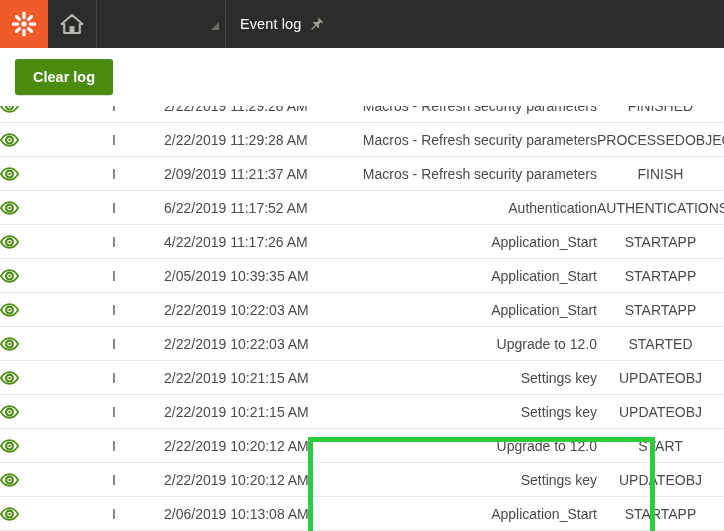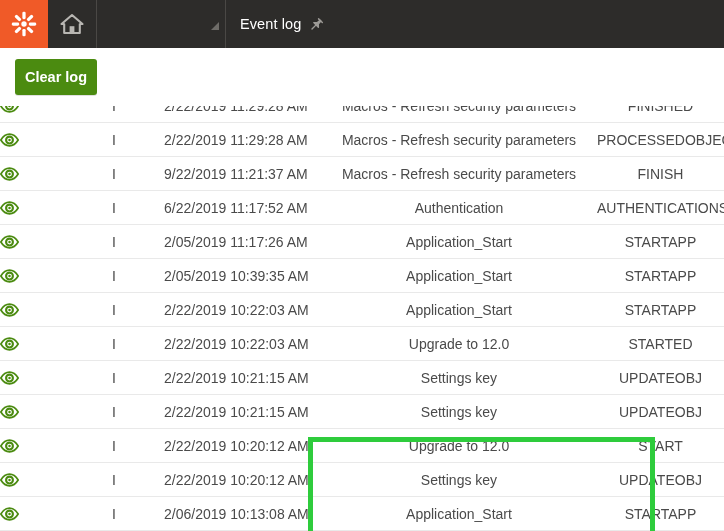--- a/index.html
+++ b/index.html
@@ -81,21 +81,21 @@
     width: 724px;
     height: 58px;
     background: #ffffff;
     border-bottom: 1px solid #e4e4e4;
   }
   .clear-btn {
     position: absolute;
     left: 15px;
     top: 11px;
     height: 36px;
-    padding: 0 10px;
+    padding: 0 18px;
     background: #4b8b10;
     color: #ffffff;
     border: none;
     border-radius: 3px;
     font-family: "Liberation Sans", sans-serif;
     font-size: 14.5px;
     font-weight: bold;
     cursor: pointer;
     box-shadow: 0 1px 0 rgba(0,0,0,0.12);
   }
@@ -124,21 +124,21 @@
     font-size: 14px;
     color: #4a4a4a;
     padding: 0;
     vertical-align: middle;
     white-space: nowrap;
     overflow: hidden;
   }
   .c-view  { width: 112px; text-align: left; padding-left: 27px; }
   .c-type  { width:  52px; text-align: left; color: #555; }
   .c-time  { width: 157px; text-align: left; padding-right: 4px; color: #4a4a4a; }
-  .c-src   { width: 276px; text-align: center; padding-left: 19px; color: #4a4a4a; margin-left: 48px; }
+  .c-src   { width: 276px; text-align: right; padding-left: 19px; color: #4a4a4a; margin-left: 48px; }
   .c-code  { width: 127px; text-align: center; color: #4a4a4a; }
 
   .eye-cell { line-height: 0; }
 
   
   .annot-rect {
     position: absolute;
     left: 308px;
     top: 331px;
     width: 347px;
@@ -223,21 +223,21 @@
           <td class="c-src">Macros - Refresh security parameters</td>
           <td class="c-code">PROCESSEDOBJECTS</td>
         </tr>
         <tr>
           <td class="c-view eye-cell"><svg width="19" height="14" viewBox="0 0 20 14">
               <path d="M10 0.9 C15.4 0.9 19.1 7 19.1 7 C19.1 7 15.4 13.1 10 13.1 C4.6 13.1 0.9 7 0.9 7 C0.9 7 4.6 0.9 10 0.9 Z" fill="none" stroke="#4b8b10" stroke-width="1.8"></path>
               <circle cx="10" cy="7" r="3.6" fill="none" stroke="#4b8b10" stroke-width="2.2"></circle>
               <circle cx="10" cy="7" r="1.3" fill="#4b8b10"></circle>
             </svg></td>
           <td class="c-type">I</td>
-          <td class="c-time">9/22/2019 11:21:37 AM</td>
+          <td class="c-time">2/09/2019 11:21:37 AM</td>
           <td class="c-src">Macros - Refresh security parameters</td>
           <td class="c-code">FINISH</td>
         </tr>
         <tr>
           <td class="c-view eye-cell"><svg width="19" height="14" viewBox="0 0 20 14">
               <path d="M10 0.9 C15.4 0.9 19.1 7 19.1 7 C19.1 7 15.4 13.1 10 13.1 C4.6 13.1 0.9 7 0.9 7 C0.9 7 4.6 0.9 10 0.9 Z" fill="none" stroke="#4b8b10" stroke-width="1.8"></path>
               <circle cx="10" cy="7" r="3.6" fill="none" stroke="#4b8b10" stroke-width="2.2"></circle>
               <circle cx="10" cy="7" r="1.3" fill="#4b8b10"></circle>
             </svg></td>
           <td class="c-type">I</td>
@@ -245,21 +245,21 @@
           <td class="c-src">Authentication</td>
           <td class="c-code">AUTHENTICATIONSUCC</td>
         </tr>
         <tr>
           <td class="c-view eye-cell"><svg width="19" height="14" viewBox="0 0 20 14">
               <path d="M10 0.9 C15.4 0.9 19.1 7 19.1 7 C19.1 7 15.4 13.1 10 13.1 C4.6 13.1 0.9 7 0.9 7 C0.9 7 4.6 0.9 10 0.9 Z" fill="none" stroke="#4b8b10" stroke-width="1.8"></path>
               <circle cx="10" cy="7" r="3.6" fill="none" stroke="#4b8b10" stroke-width="2.2"></circle>
               <circle cx="10" cy="7" r="1.3" fill="#4b8b10"></circle>
             </svg></td>
           <td class="c-type">I</td>
-          <td class="c-time">2/05/2019 11:17:26 AM</td>
+          <td class="c-time">4/22/2019 11:17:26 AM</td>
           <td class="c-src">Application_Start</td>
           <td class="c-code">STARTAPP</td>
         </tr>
         <tr>
           <td class="c-view eye-cell"><svg width="19" height="14" viewBox="0 0 20 14">
               <path d="M10 0.9 C15.4 0.9 19.1 7 19.1 7 C19.1 7 15.4 13.1 10 13.1 C4.6 13.1 0.9 7 0.9 7 C0.9 7 4.6 0.9 10 0.9 Z" fill="none" stroke="#4b8b10" stroke-width="1.8"></path>
               <circle cx="10" cy="7" r="3.6" fill="none" stroke="#4b8b10" stroke-width="2.2"></circle>
               <circle cx="10" cy="7" r="1.3" fill="#4b8b10"></circle>
             </svg></td>
           <td class="c-type">I</td>

